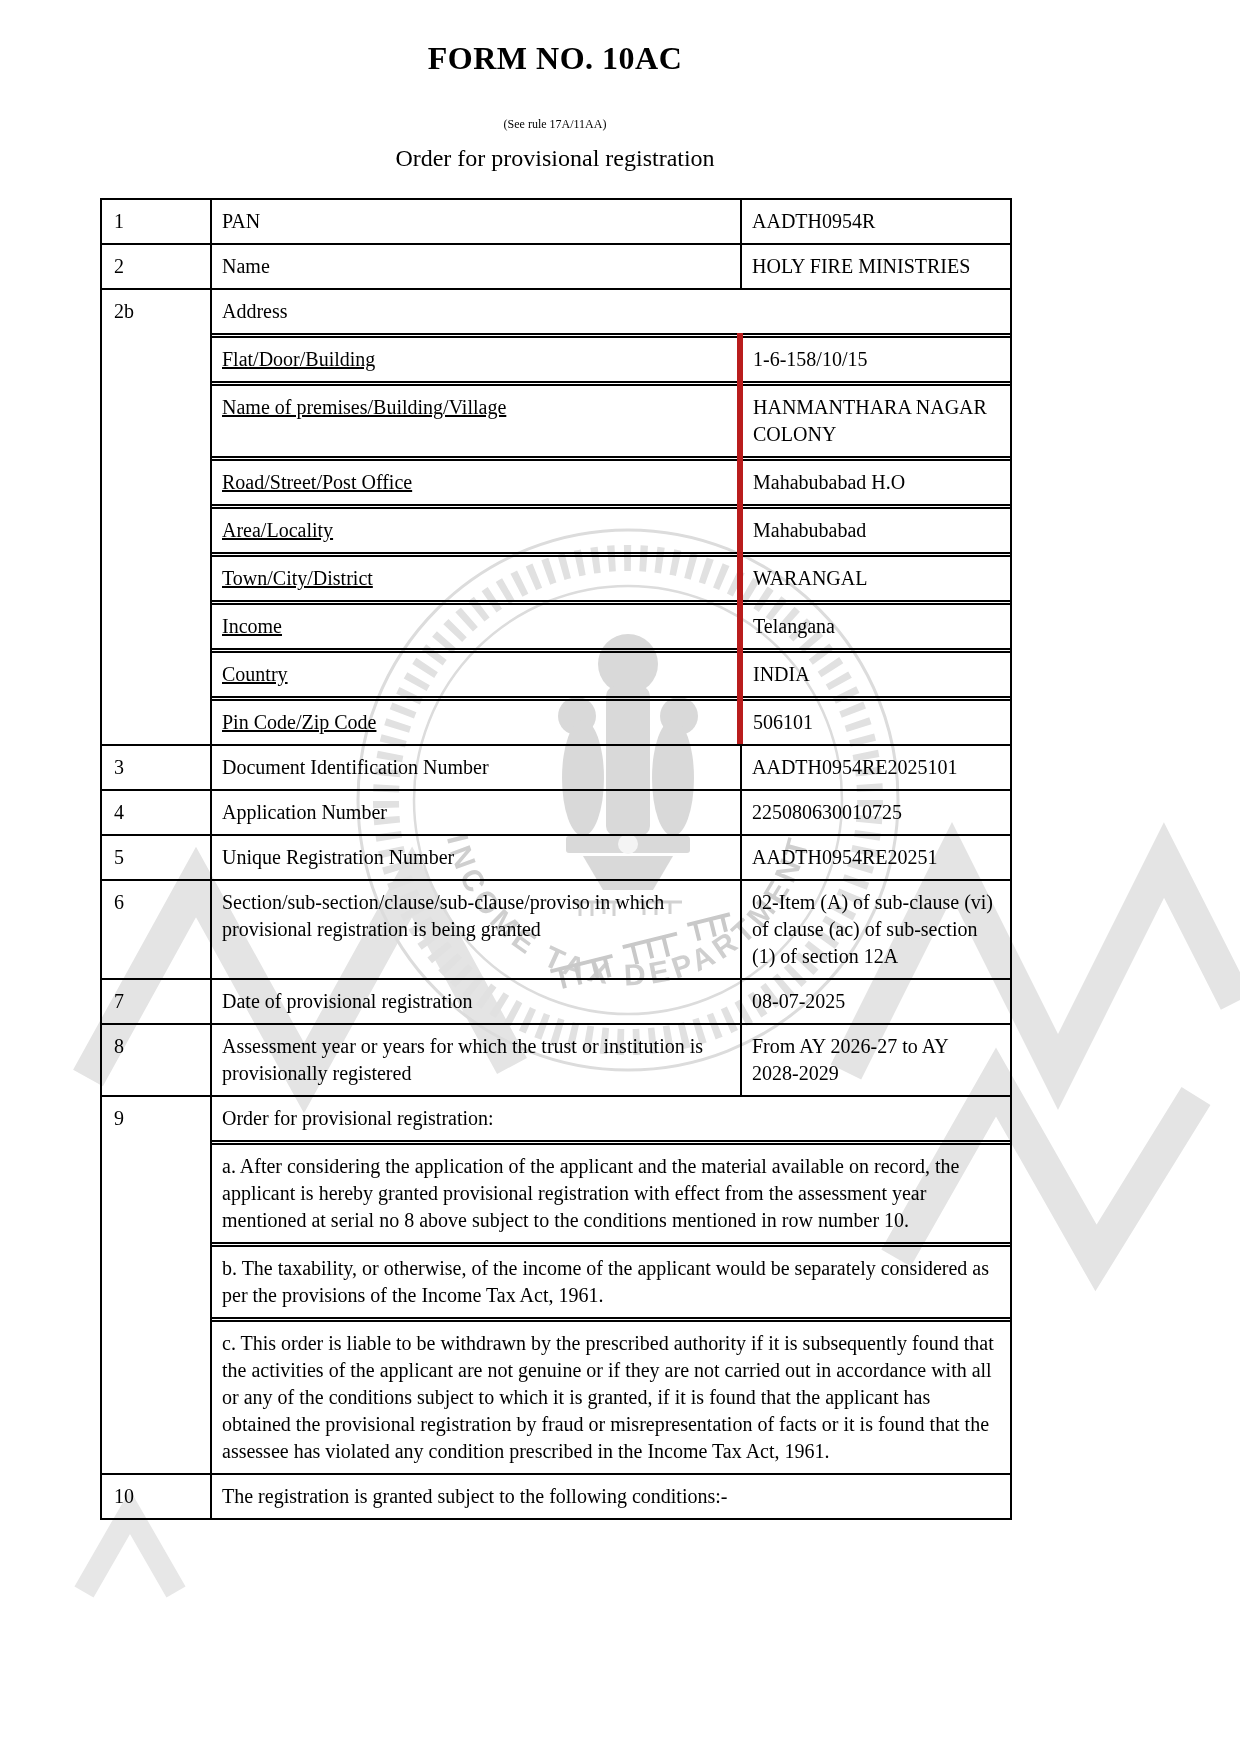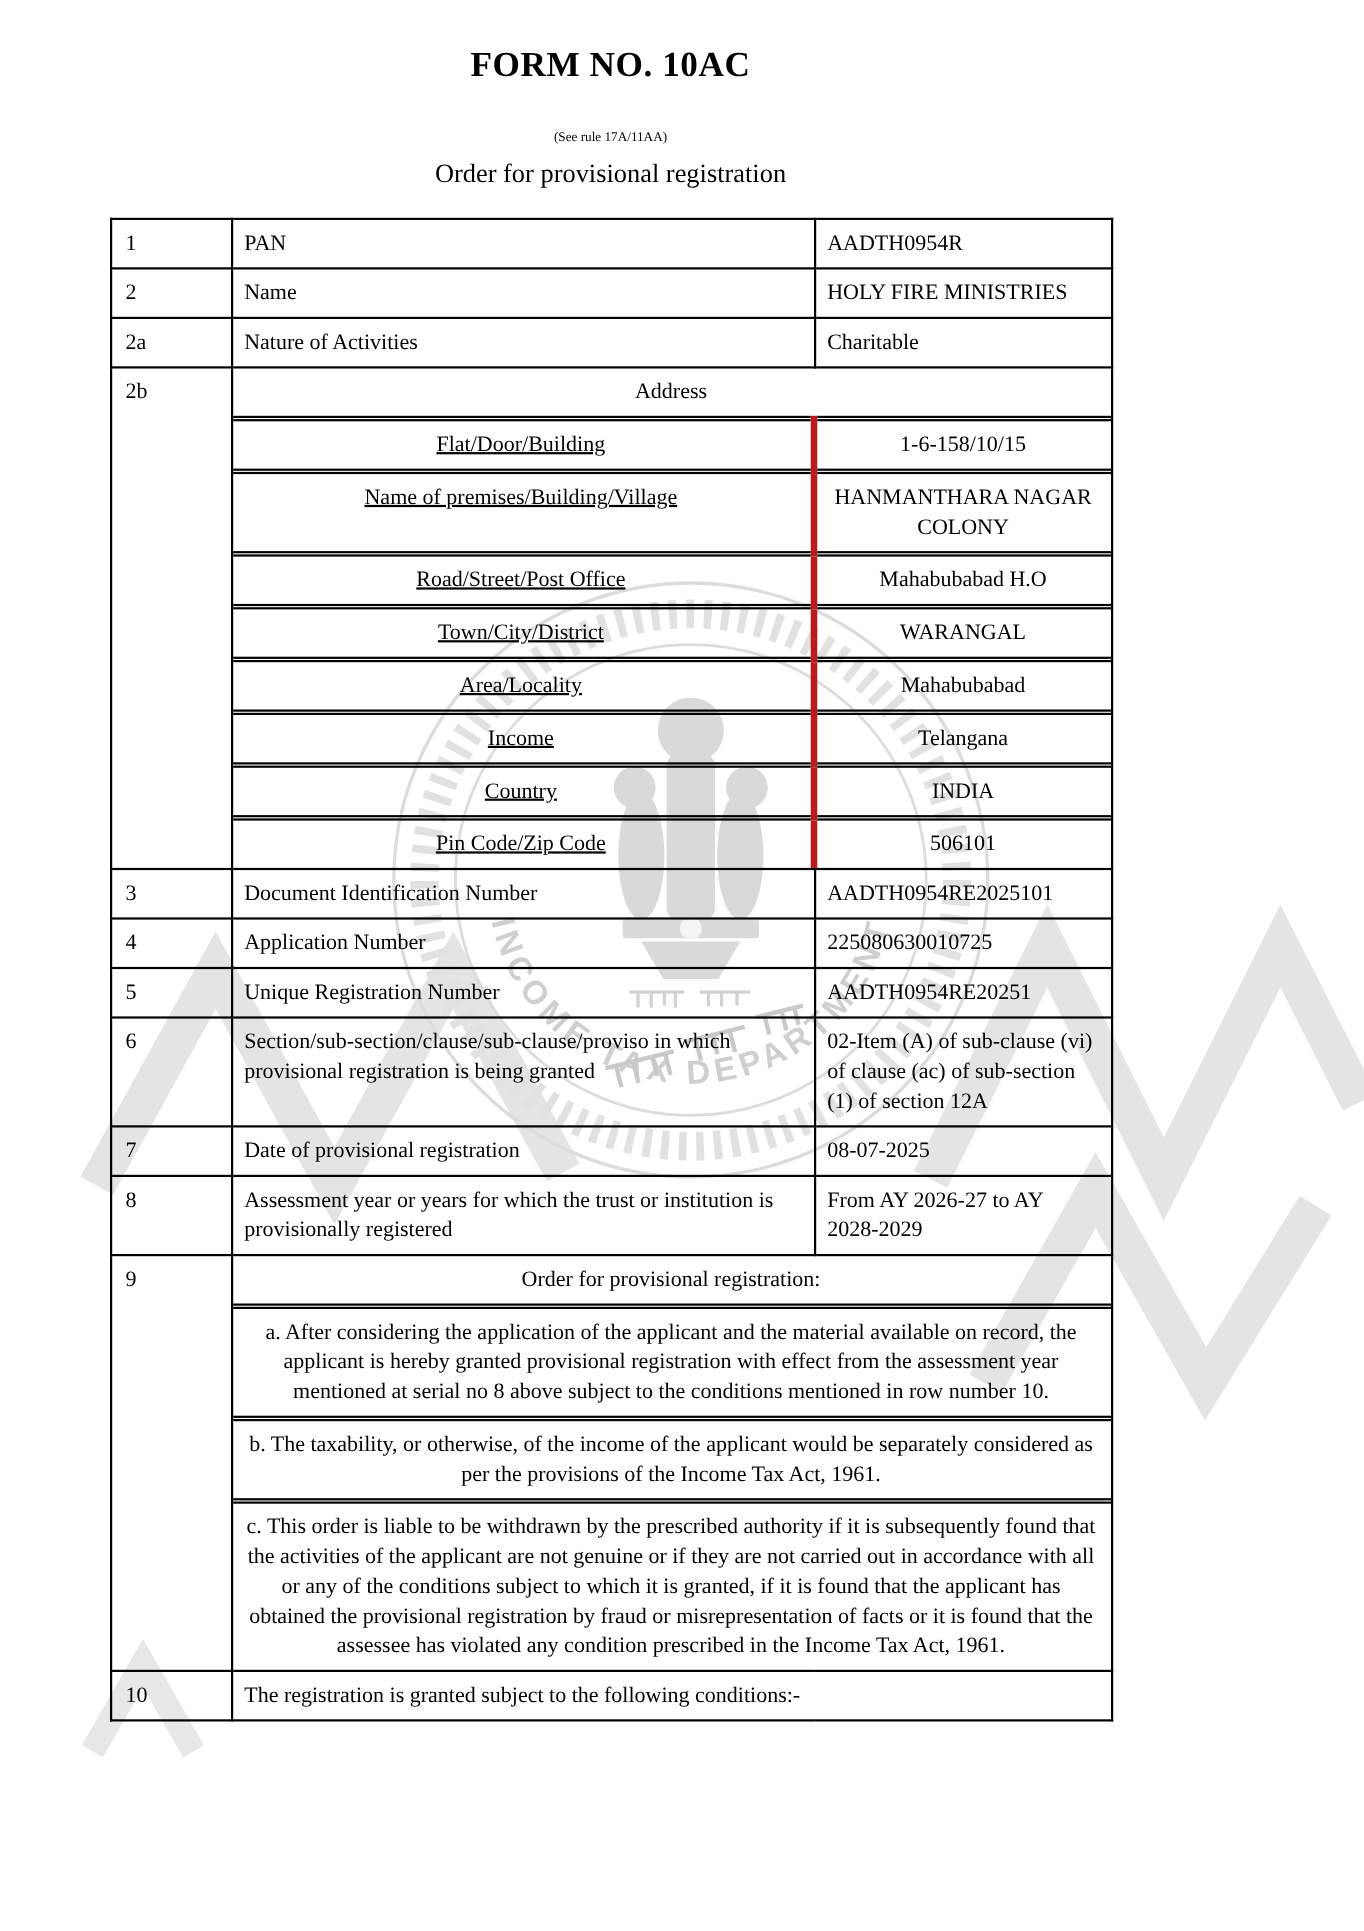--- a/index.html
+++ b/index.html
@@ -29,21 +29,21 @@
   td{
     border:2px solid #000;
     vertical-align:top;
     padding:8px 12px 8px 10px;
     font-size:20px;
     line-height:27px;
     word-wrap:break-word;
   }
   td.num{padding-left:12px;}
   td.group{padding:0;}
-  table.sub{border-collapse:collapse;table-layout:fixed;width:100%;text-align:center;}
+  table.sub{border-collapse:collapse;table-layout:fixed;width:100%;}
   table.sub td{border:0;}
   table.sub tr.sep td{border-top:5px double #000;}
   table.sub td.s-label{border-right:6px solid #b91c1c;text-decoration:underline;}
   table.sub colgroup .sc-label{width:528px;}
   .para{}
 </style>
 </head>
 <body>
 
 <div class="page">
@@ -112,25 +112,20 @@
         <tr>
           <td class="num">1</td>
           <td>PAN</td>
           <td>AADTH0954R</td>
         </tr>
         <tr>
           <td class="num">2</td>
           <td>Name</td>
           <td>HOLY FIRE MINISTRIES</td>
         </tr>
-        <tr>
-          <td class="num">2a</td>
-          <td>Nature of Activities</td>
-          <td>Charitable</td>
-        </tr>
 
         <tr>
           <td class="num">2b</td>
           <td class="group" colspan="2">
             <table class="sub">
               <colgroup>
                   <col class="sc-label">
                   <col>
                 </colgroup>
               <tbody>
@@ -143,26 +138,26 @@
                 </tr>
                 <tr class="sep">
                   <td class="s-label">Name of premises/Building/Village</td>
                   <td>HANMANTHARA NAGAR COLONY</td>
                 </tr>
                 <tr class="sep">
                   <td class="s-label">Road/Street/Post Office</td>
                   <td>Mahabubabad H.O</td>
                 </tr>
                 <tr class="sep">
+                  <td class="s-label">Area/Locality</td>
+                  <td>Mahabubabad</td>
+                </tr>
+                <tr class="sep">
                   <td class="s-label">Town/City/District</td>
                   <td>WARANGAL</td>
-                </tr>
-                <tr class="sep">
-                  <td class="s-label">Area/Locality</td>
-                  <td>Mahabubabad</td>
                 </tr>
                 <tr class="sep">
                   <td class="s-label">Income</td>
                   <td>Telangana</td>
                 </tr>
                 <tr class="sep">
                   <td class="s-label">Country</td>
                   <td>INDIA</td>
                 </tr>
                 <tr class="sep">

